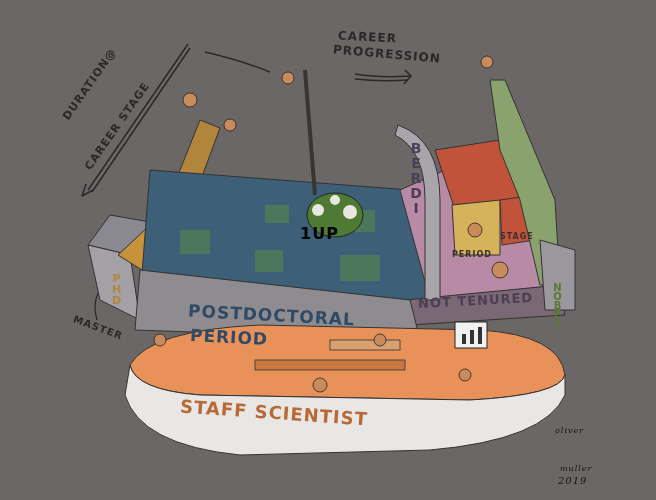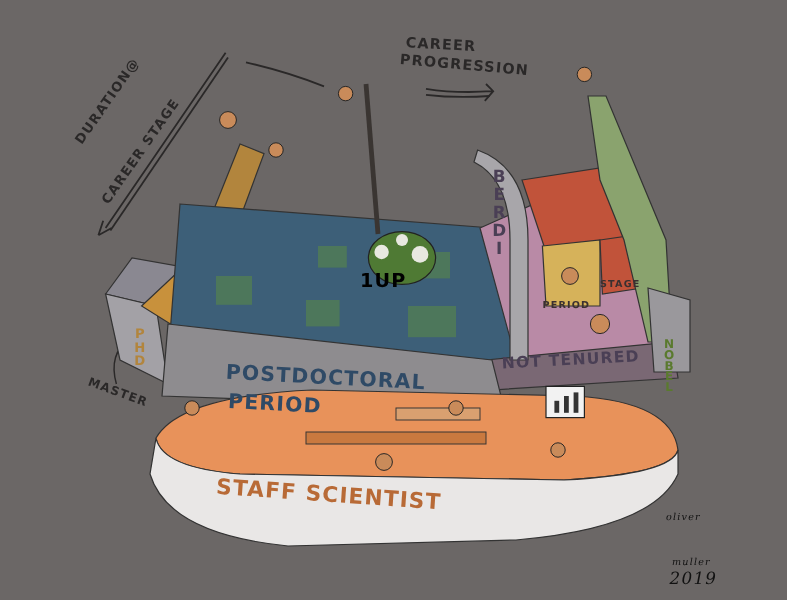--- a/index.html
+++ b/index.html
@@ -111,14 +111,14 @@
 <div class="lbl" style="left:190px;top:327px;font-size:17px;color:#2f4a66;transform:rotate(3deg);">PERIOD</div>
 <div class="lbl" style="left:300px;top:224px;font-size:16px;color:#000000;">1UP</div>
 <div class="lbl" style="left:408px;top:140px;font-size:14px;color:#4a3f55;writing-mode:vertical-rl;text-orientation:upright;letter-spacing:-1px;">BERDI</div>
 <div class="lbl" style="left:452px;top:250px;font-size:8px;color:#3a3030;">PERIOD</div>
 <div class="lbl" style="left:500px;top:232px;font-size:8px;color:#3a3030;">STAGE</div>
 <div class="lbl" style="left:418px;top:293px;font-size:13px;color:#4a3f55;transform:rotate(-3deg);">NOT TENURED</div>
 <div class="lbl" style="left:552px;top:282px;font-size:10px;color:#5a7a2e;writing-mode:vertical-rl;text-orientation:upright;letter-spacing:-2px;">NOBEL</div>
 <div class="lbl" style="left:180px;top:402px;font-size:18px;color:#b86a36;transform:rotate(4deg);">STAFF SCIENTIST</div>
 <div class="lbl" style="left:555px;top:426px;font-size:8px;color:#111;font-weight:normal;font-family:'DejaVu Serif',serif;font-style:italic;">oliver</div>
 <div class="lbl" style="left:548px;top:464px;font-size:8px;color:#111;font-weight:normal;font-family:'DejaVu Serif',serif;font-style:italic;margin-left:12px;">muller</div>
-<div class="lbl" style="left:558px;top:475px;font-size:14px;color:#111;font-weight:normal;font-family:'DejaVu Serif',serif;font-style:italic;">2019</div>
+<div class="lbl" style="left:558px;top:475px;font-size:10px;color:#111;font-weight:normal;font-family:'DejaVu Serif',serif;font-style:italic;">2019</div>
 </div>
 
 </body></html>

